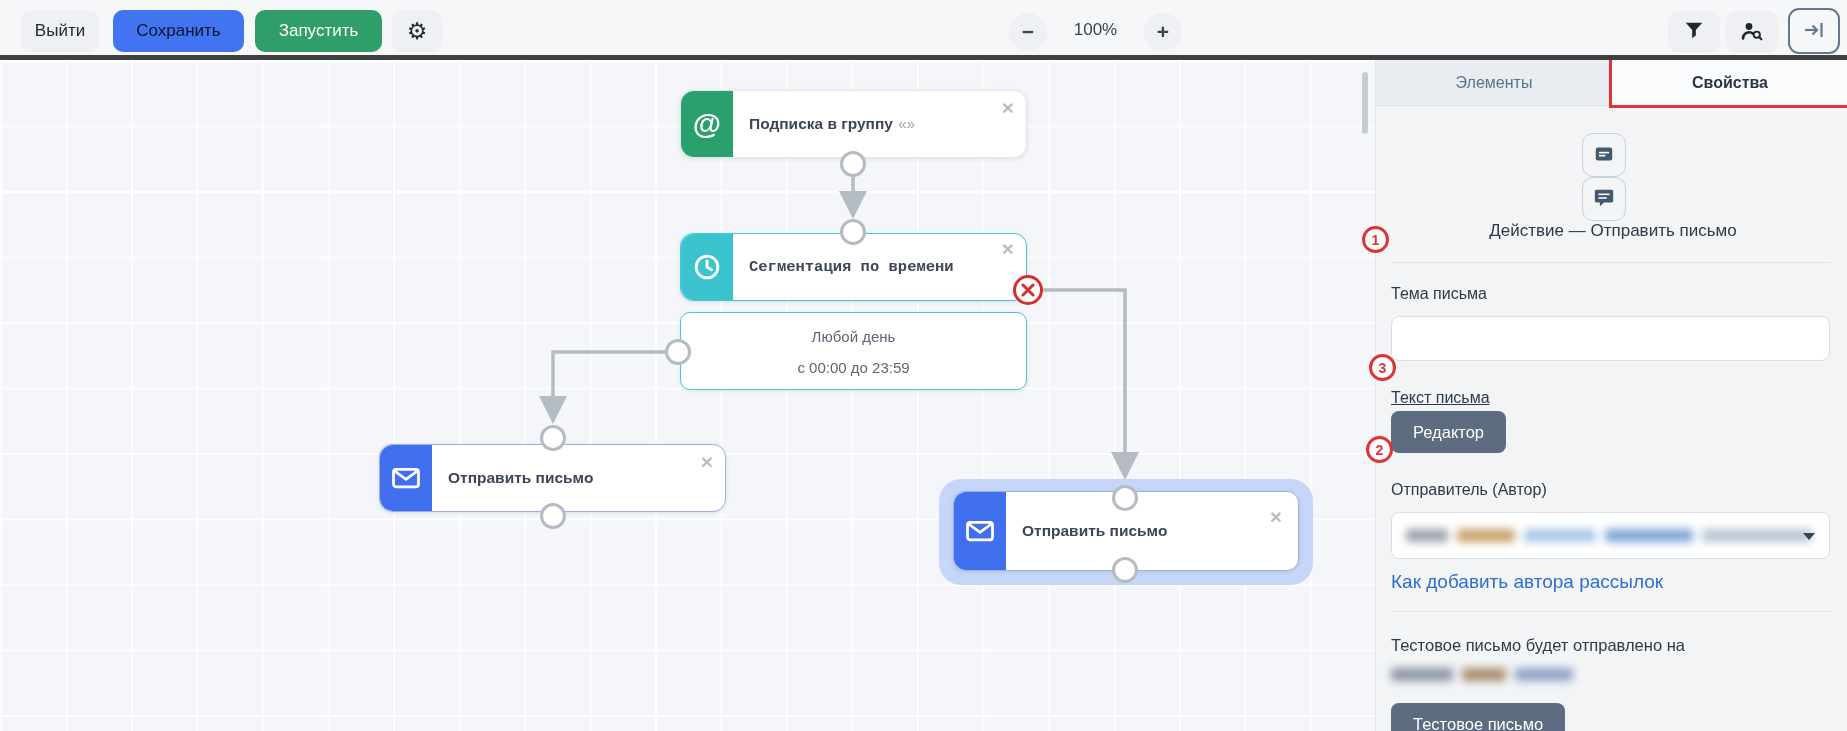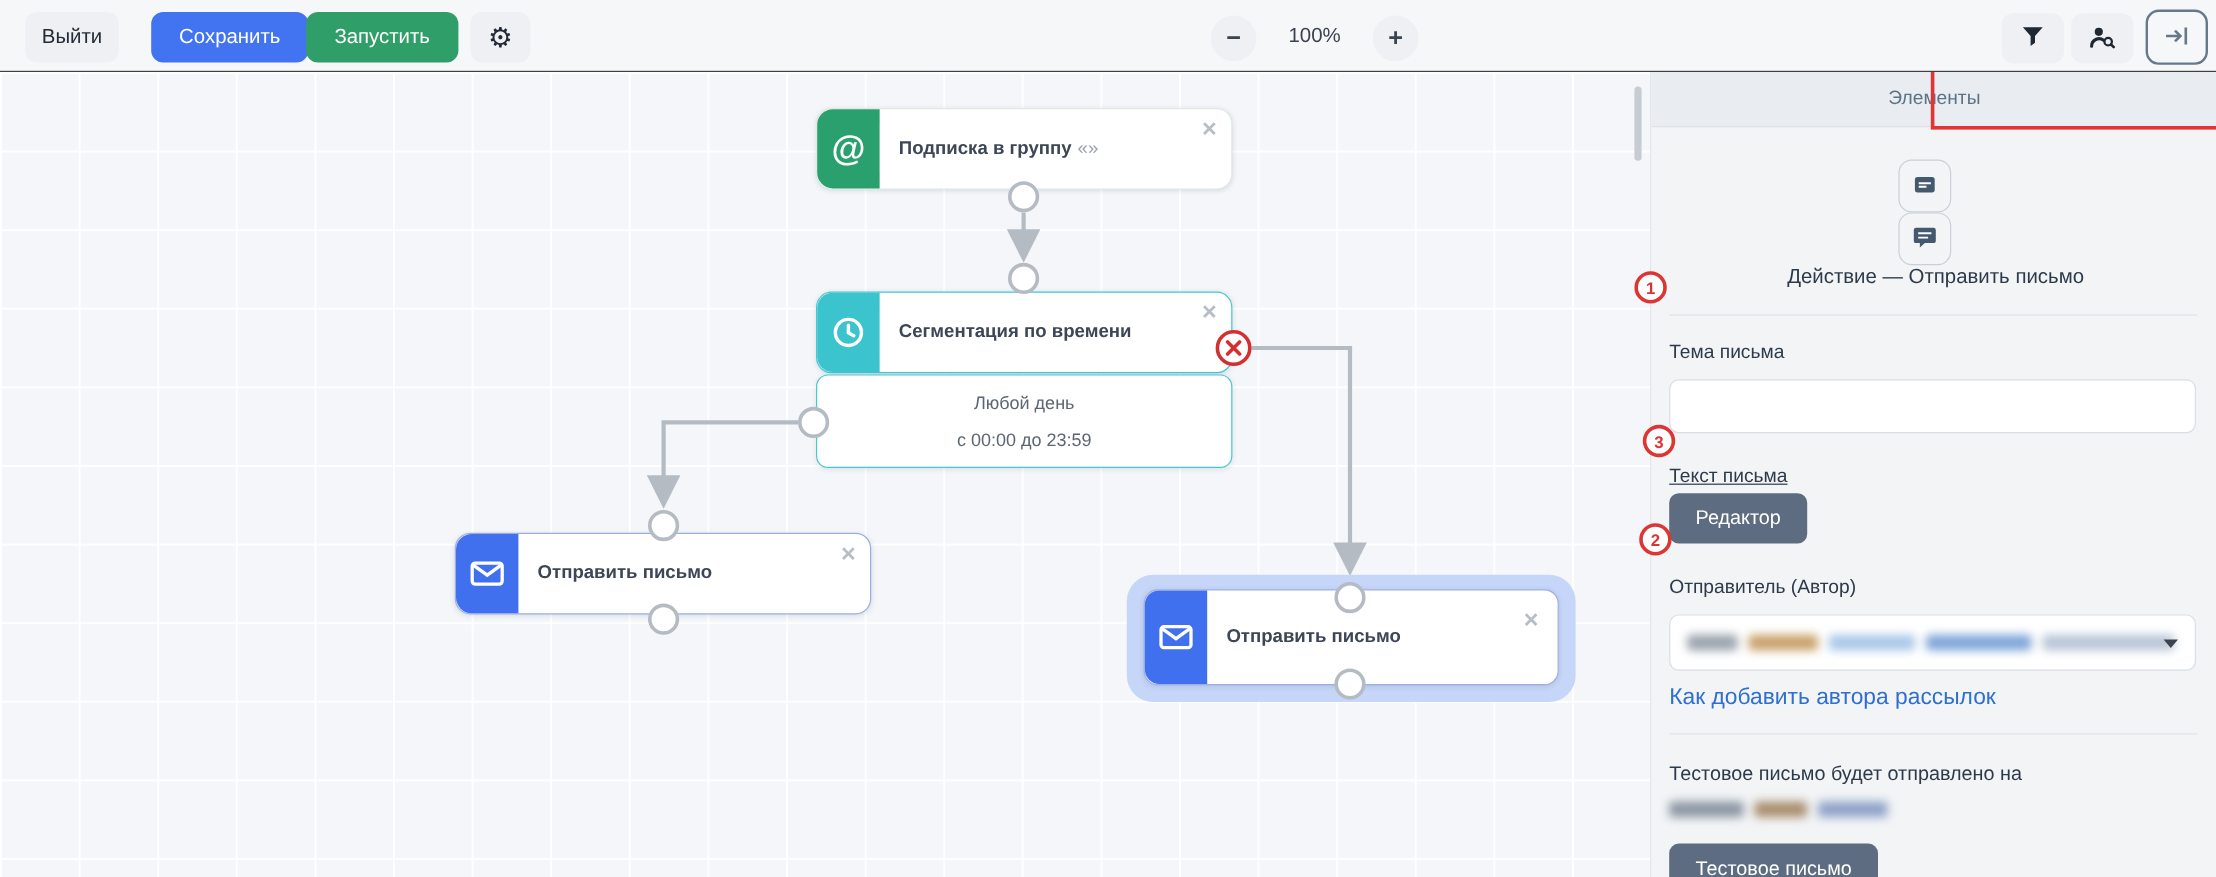--- a/index.html
+++ b/index.html
@@ -1,26 +1,26 @@
 <!DOCTYPE html>
 <html><head>
 <meta charset="utf-8">
 <style>
   * { margin:0; padding:0; box-sizing:border-box; }
   html,body { width:1847px; height:731px; overflow:hidden;
     font-family:"Liberation Sans", sans-serif; background:#f5f7f9; }
 
   
   .toolbar { position:absolute; left:0; top:0; width:1847px; height:60px;
-    background:#f6f7f9; border-bottom:1px solid #404040; z-index:30; }
+    background:#f6f7f9; border-bottom:5px solid #404040; z-index:30; }
   .tb-btn { position:absolute; top:10px; height:42px; border:none; border-radius:10px;
     font-family:"Liberation Sans", sans-serif; font-size:17px; cursor:pointer;
     display:flex; align-items:center; justify-content:center; color:#222b36; background:#eef0f3; }
   .tb-exit { left:21px; width:78px; }
-  .tb-save { left:126px; width:131px; background:#4273f0; color:#ffffff; }
+  .tb-save { left:113px; width:131px; background:#4273f0; color:#0f172a; }
   .tb-run  { left:255px; width:127px; background:#2f9e68; color:#fff; }
   .tb-gear { left:392px; width:50px; font-size:23px; }
   .zoom-minus,.zoom-plus { position:absolute; top:13px; width:38px; height:38px; border:none;
     border-radius:50%; background:#eef0f3; font-size:21px; font-weight:bold; color:#3a4350;
     cursor:pointer; line-height:36px; text-align:center; }
   .zoom-minus { left:1009px; }
   .zoom-plus  { left:1144px; }
   .zoom-label { position:absolute; left:1047px; top:0; width:97px; height:60px; line-height:60px;
     text-align:center; font-size:17px; color:#3a4350; }
   .tb-icon-btn { position:absolute; top:11px; width:52px; height:42px; border:none; border-radius:10px;
@@ -45,21 +45,21 @@
   .node-icon { position:absolute; left:0; top:0; bottom:0; width:52px;
     border-radius:13px 0 0 13px; display:flex; align-items:center; justify-content:center; }
   .node-label { position:absolute; left:68px; top:0; bottom:0; right:40px;
     display:flex; align-items:center; font-size:15.5px; font-weight:bold; color:#3d4656; }
   .node-label .muted { font-weight:normal; color:#9aa2ad; margin-left:5px; }
   .node-close { position:absolute; right:12px; top:6px; font-size:21px; font-weight:bold;
     color:#b7bdc5; cursor:pointer; line-height:1; }
   .n-subscribe { left:680px; top:30px; border:1px solid #e0e7e4; }
   .n-subscribe .node-icon { background:#2aa06e; }
   .at-glyph { color:#fff; font-size:29px; font-weight:bold; }
-  .n-segment { left:680px; top:183px; border:1.5px solid #46c8d2; }
+  .n-segment { left:680px; top:173px; border:1.5px solid #46c8d2;font-family:Liberation Mono, monospace; }
   .n-segment .node-icon { background:#3cc4ce; }
   .subbox { position:absolute; left:680px; top:252px; width:347px; height:78px; background:#fff;
     border:1.5px solid #46c8d2; border-radius:10px; box-shadow:0 1px 4px rgba(40,60,90,.10);
     z-index:2; text-align:center; color:#5d6673; font-size:15px; }
   .subbox .l1 { margin-top:15px; }
   .subbox .l2 { margin-top:14px; }
   .n-send-left { left:379px; top:384px; border:1px solid #9dafe2; }
   .n-send-left .node-icon, .n-send-sel .node-icon { background:#4170ef; }
   .sel-halo { position:absolute; left:939px; top:419px; width:374px; height:106px;
     background:#c6d6f8; border-radius:22px; z-index:2; }
@@ -247,20 +247,21 @@
     <svg width="14" height="14" viewBox="0 0 14 14">
       <line x1="2" y1="2" x2="12" y2="12" stroke="#d53030" stroke-width="3" stroke-linecap="round"></line>
       <line x1="12" y1="2" x2="2" y2="12" stroke="#d53030" stroke-width="3" stroke-linecap="round"></line>
     </svg>
   </div>
 </div>
 
 <div class="panel">
   <div class="tabs">
     <div class="tab tab-elements">Элементы</div>
+    <div class="tab tab-properties">Свойства</div>
     <div class="red-rect"></div>
   </div>
 
   <div class="p-content">
     <div class="p-iconrow">
       <button class="p-icon-btn">
         <span>
           <svg width="22" height="22" viewBox="0 0 24 24">
             <rect x="3" y="5" width="18" height="14" rx="2.5" fill="#44596e"></rect>
             <line x1="6.5" y1="10.5" x2="17.5" y2="10.5" stroke="#fff" stroke-width="1.8"></line>

